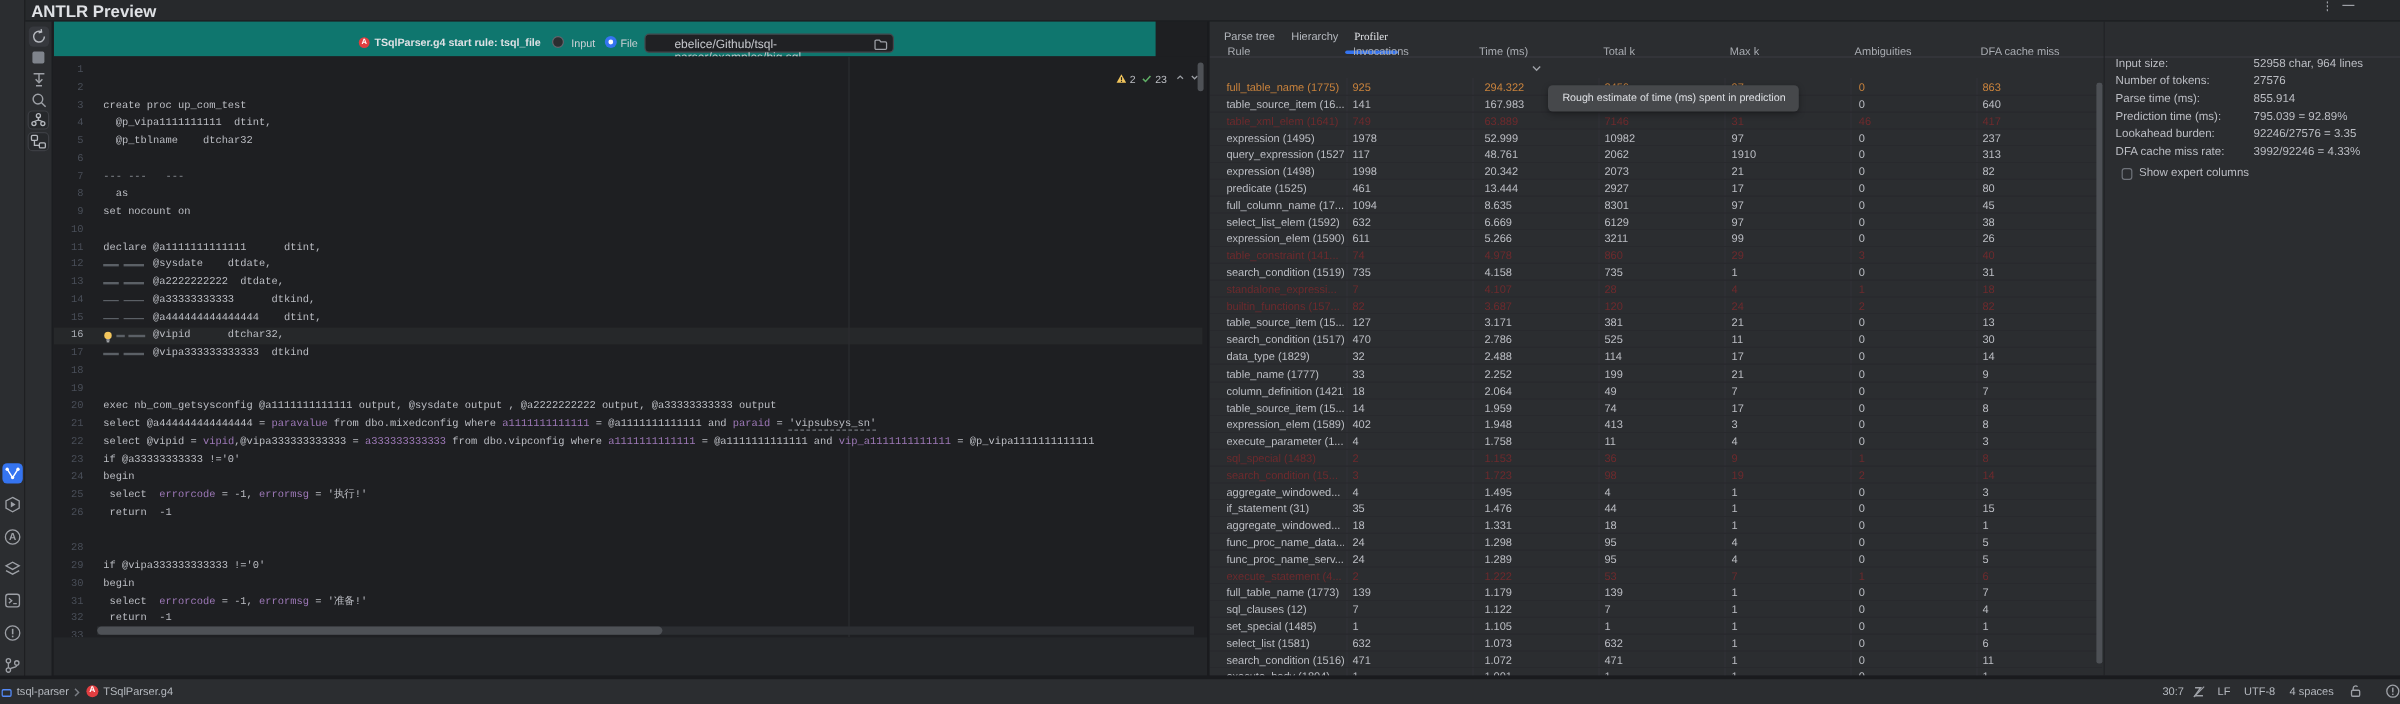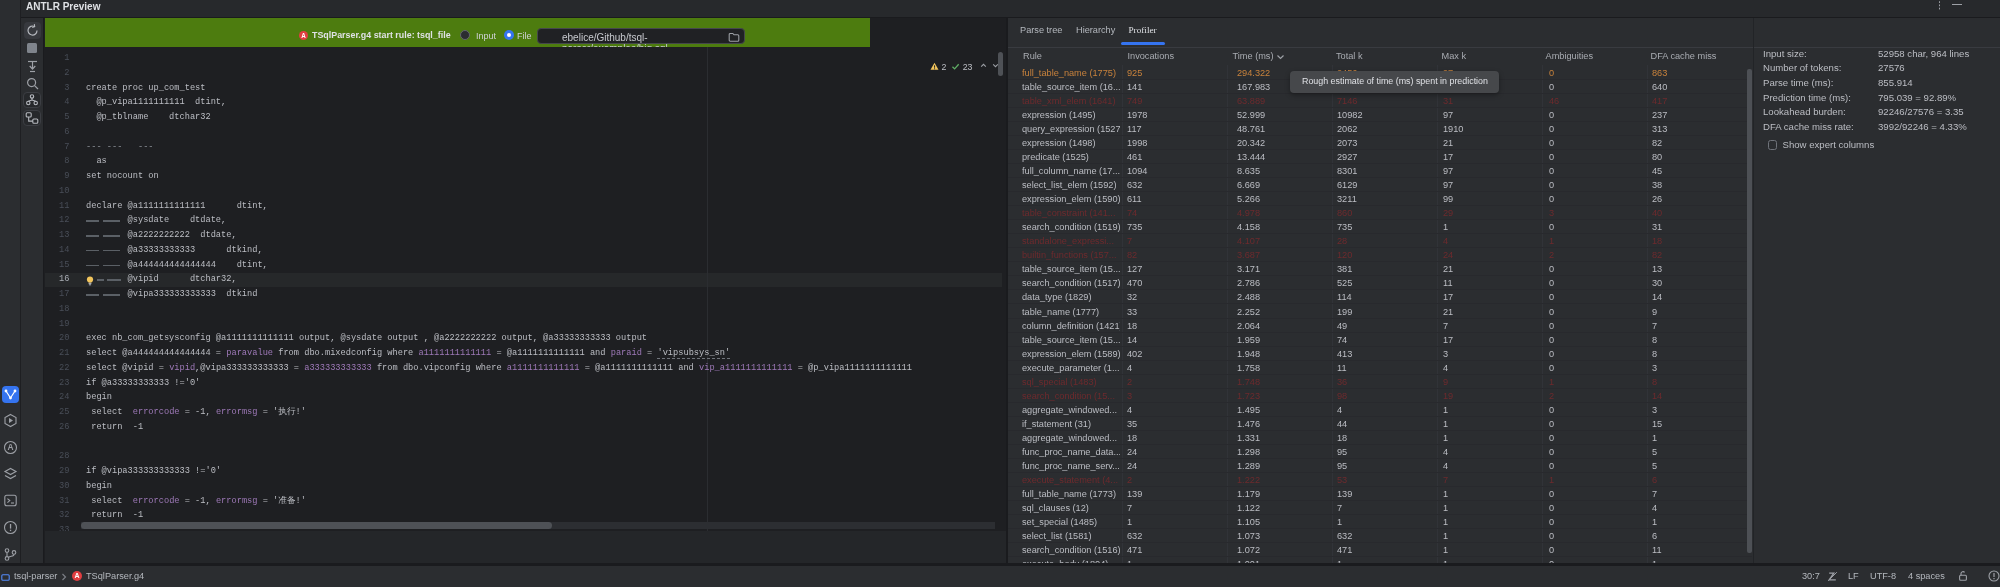--- a/index.html
+++ b/index.html
@@ -3,61 +3,61 @@
 <meta charset="utf-8">
 <style>
   * { margin:0; padding:0; box-sizing:border-box; }
   html,body { width:2000px; height:587px; background:#1e1f22; overflow:hidden; }
   body { font-family:"Liberation Sans", sans-serif; position:relative; }
   .abs { position:absolute; }
   
   #activitybar { left:0; top:0; width:21px; height:566px; background:#2b2d30; border-right:1px solid #1e1f22; }
   #titlestrip { left:21px; top:0; width:1979px; height:18px; background:#27292c; border-bottom:1px solid #1a1b1e; }
   #toolstrip { left:21px; top:18px; width:23px; height:548px; background:#2b2d30; border-right:1px solid #1a1b1e; }
-  #edheader { left:45px; top:18px; width:825px; height:29px; background:#4d7c0f; }
+  #edheader { left:45px; top:18px; width:918px; height:29px; background:#0f766e; }
   #editor { left:45px; top:47px; width:961px; height:484px; background:#1e1f22; overflow:hidden; }
   #bottomstrip { left:45px; top:531px; width:961px; height:32px; background:#242629; }
   #vsplit { left:1006px; top:18px; width:2px; height:545px; background:#1a1b1e; }
   #rightpanel { left:1008px; top:18px; width:992px; height:545px; background:#2b2d30; }
   #bottomborder { left:0px; top:563px; width:2000px; height:3px; background:#1a1b1e; }
   #statusbar { left:0; top:566px; width:2000px; height:21px; background:#2b2d30; }
   
   .cl { position:absolute; left:0; width:961px; height:15px; line-height:14.75px; font-size:8.67px; color:#bcbec4; white-space:pre; font-family:"Liberation Mono", monospace; }
   .p { color:#9e79b8; }
   .cmt { color:#8f939a; }
   .u { border-bottom:1px dashed #70747b; }
   .cl span.g { position:absolute; left:0; width:24.5px; text-align:right; color:#494e58; }
   .cl span.gact { position:absolute; left:0; width:24.5px; text-align:right; color:#a9adb4; }
   .cl span.t { position:absolute; left:41px; }
   .cl b.bar { position:absolute; top:6.9px; height:1.7px; background:#5b6066; }
   #caretline { left:0px; top:225.6px; width:957px; height:14.8px; background:#26282a; }
   #wrapguide { left:661.5px; top:0px; width:1px; height:484px; background:#2b2d31; }
   
   .tabtxt { position:absolute; top:6.5px; font-size:9.2px; color:#b4b8be; }
-  .th { position:absolute; top:33px; font-size:9.2px; color:#a9acb2; }
+  .th { position:absolute; top:20px; font-size:9.2px; color:#a9acb2; }
   .row { position:absolute; left:0; width:744px; height:14.03px; line-height:14.03px; font-size:9.2px; color:#bcbec4; white-space:nowrap; box-shadow:inset 0 -1px 0 #28292d; }
   .row > i { position:absolute; font-style:normal; overflow:hidden; }
   .orange, .orange > i { color:#c8823c; }
   .red, .red > i { color:#6e2a2d; }
   .c1 { left:14px;  width:98px; }
   .c2 { left:119px; width:100px; }
   .c3 { left:229px; width:100px; }
   .c4 { left:329px; width:100px; }
   .c5 { left:435px; width:100px; }
   .c6 { left:541px; width:100px; }
   .c7 { left:644px; width:100px; }
   .vg { position:absolute; top:47px; width:1px; height:516px; background:#313338; }
   
   .stl { position:absolute; left:755px; font-size:9.6px; color:#bcbec4; }
   .stv { position:absolute; left:870px; font-size:9.6px; color:#bcbec4; }
 </style>
 </head>
 <body>
 <div class="abs" id="titlestrip">
-  <div class="abs" style="left:5px; top:1px; font-size:10px; font-weight:bold; color:#dfe1e5;">ANTLR Preview</div>
+  <div class="abs" style="left:5px; top:1px; font-size:14px; font-weight:bold; color:#dfe1e5;">ANTLR Preview</div>
   <div class="abs" style="left:1917.5px; top:1px; width:1.8px; height:1.8px; background:#9da0a6; border-radius:50%; box-shadow:0 3.2px 0 #9da0a6, 0 6.4px 0 #9da0a6;"></div>
   <div class="abs" style="left:1931px; top:3.8px; width:10px; height:1.7px; background:#9da0a6;"></div>
 </div>
 <div class="abs" id="activitybar">
 
   <div class="abs" style="left:2px; top:386px; width:17px; height:17px; background:#3574f0; border-radius:4px;">
     <svg width="17" height="17" viewBox="0 0 17 17">
         <g stroke="#fff" stroke-width="1.2" fill="none">
           <path d="M4 5 L8.5 12 L13 5"></path>
           <circle cx="4" cy="5" r="1.4" fill="#fff" stroke="none"></circle>
@@ -439,21 +439,21 @@
       <i class="c2">4</i>
       <i class="c3">1.758</i>
       <i class="c4">11</i>
       <i class="c5">4</i>
       <i class="c6">0</i>
       <i class="c7">3</i>
     </div>
 <div class="row red" style="top:356.65999999999997px">
       <i class="c1">sql_special (1483)</i>
       <i class="c2">2</i>
-      <i class="c3">1.748</i>
+      <i class="c3">1.153</i>
       <i class="c4">36</i>
       <i class="c5">9</i>
       <i class="c6">1</i>
       <i class="c7">8</i>
     </div>
 <div class="row red" style="top:370.69px">
       <i class="c1">search_condition (15...</i>
       <i class="c2">3</i>
       <i class="c3">1.723</i>
       <i class="c4">98</i>

